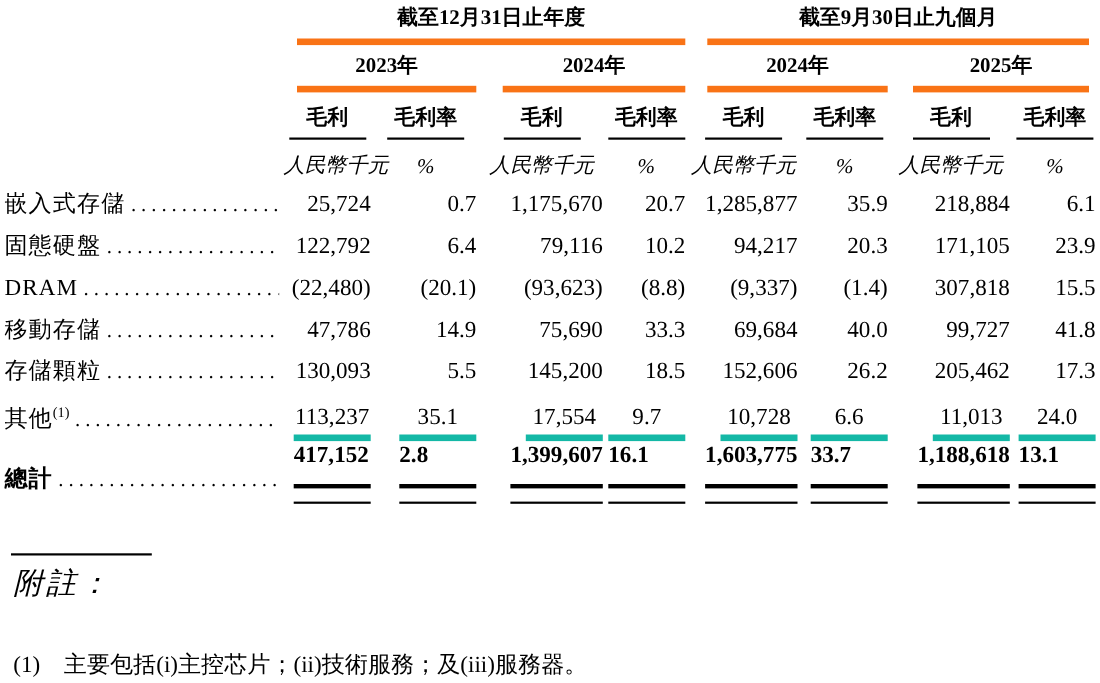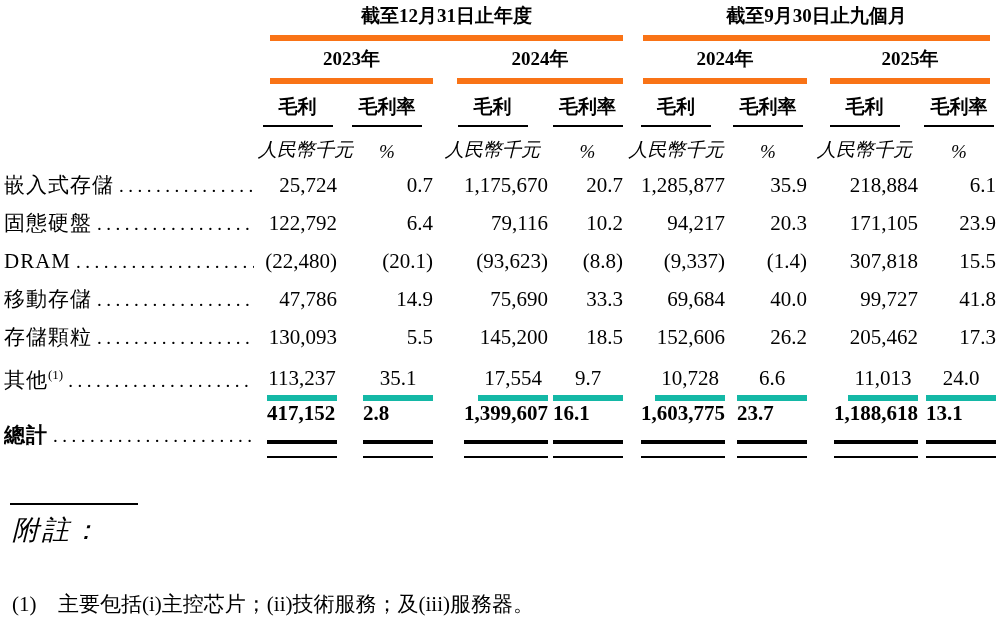--- a/index.html
+++ b/index.html
@@ -258,21 +258,21 @@
         <div class="lw">
               <span class="lt">總計</span>
               <span class="dots"></span>
             </div>
       </td>
       <td class="num"><div class="tot"><span>417,152</span></div></td>
       <td class="num"><div class="tot"><span>2.8</span></div></td>
       <td class="num"><div class="tot"><span>1,399,607</span></div></td>
       <td class="num"><div class="tot"><span>16.1</span></div></td>
       <td class="num"><div class="tot"><span>1,603,775</span></div></td>
-      <td class="num"><div class="tot"><span>23.7</span></div></td>
+      <td class="num"><div class="tot"><span>33.7</span></div></td>
       <td class="num"><div class="tot"><span>1,188,618</span></div></td>
       <td class="num"><div class="tot"><span>13.1</span></div></td>
     </tr>
   </tbody>
     </table>
 
   <div class="fn-rule"></div>
   <div class="fn-title">附註：</div>
   <div class="fn-item">
     <span class="fn-marker">(1)</span><span>主要包括(i)主控芯片；(ii)技術服務；及(iii)服務器。</span>

